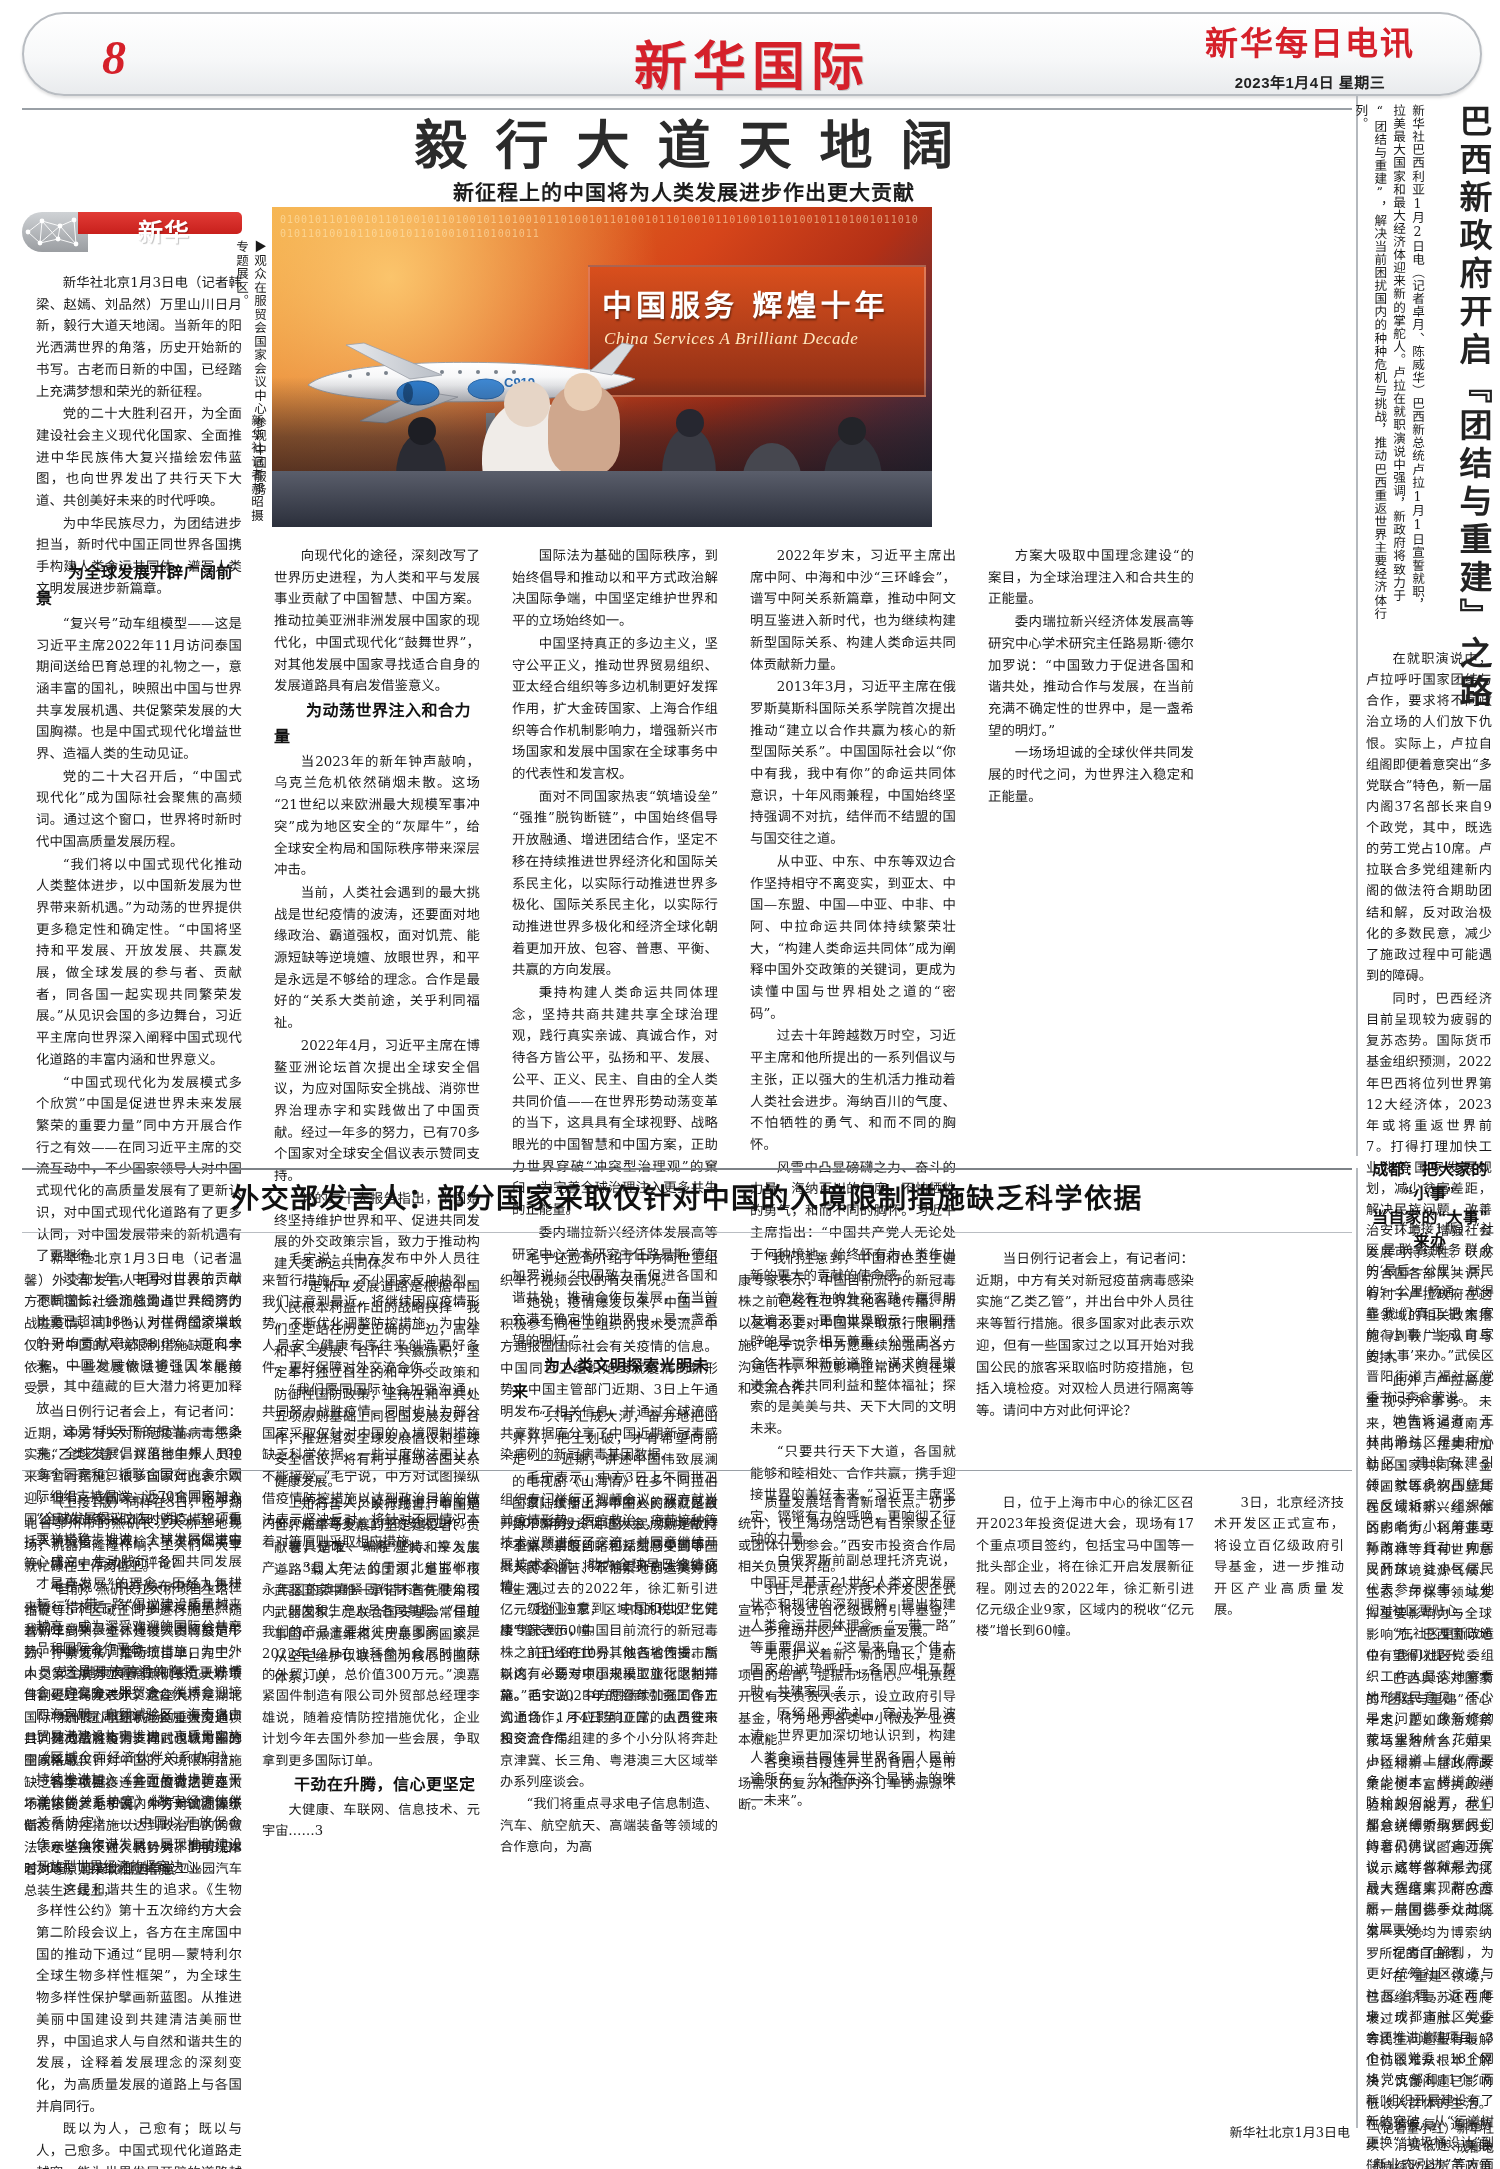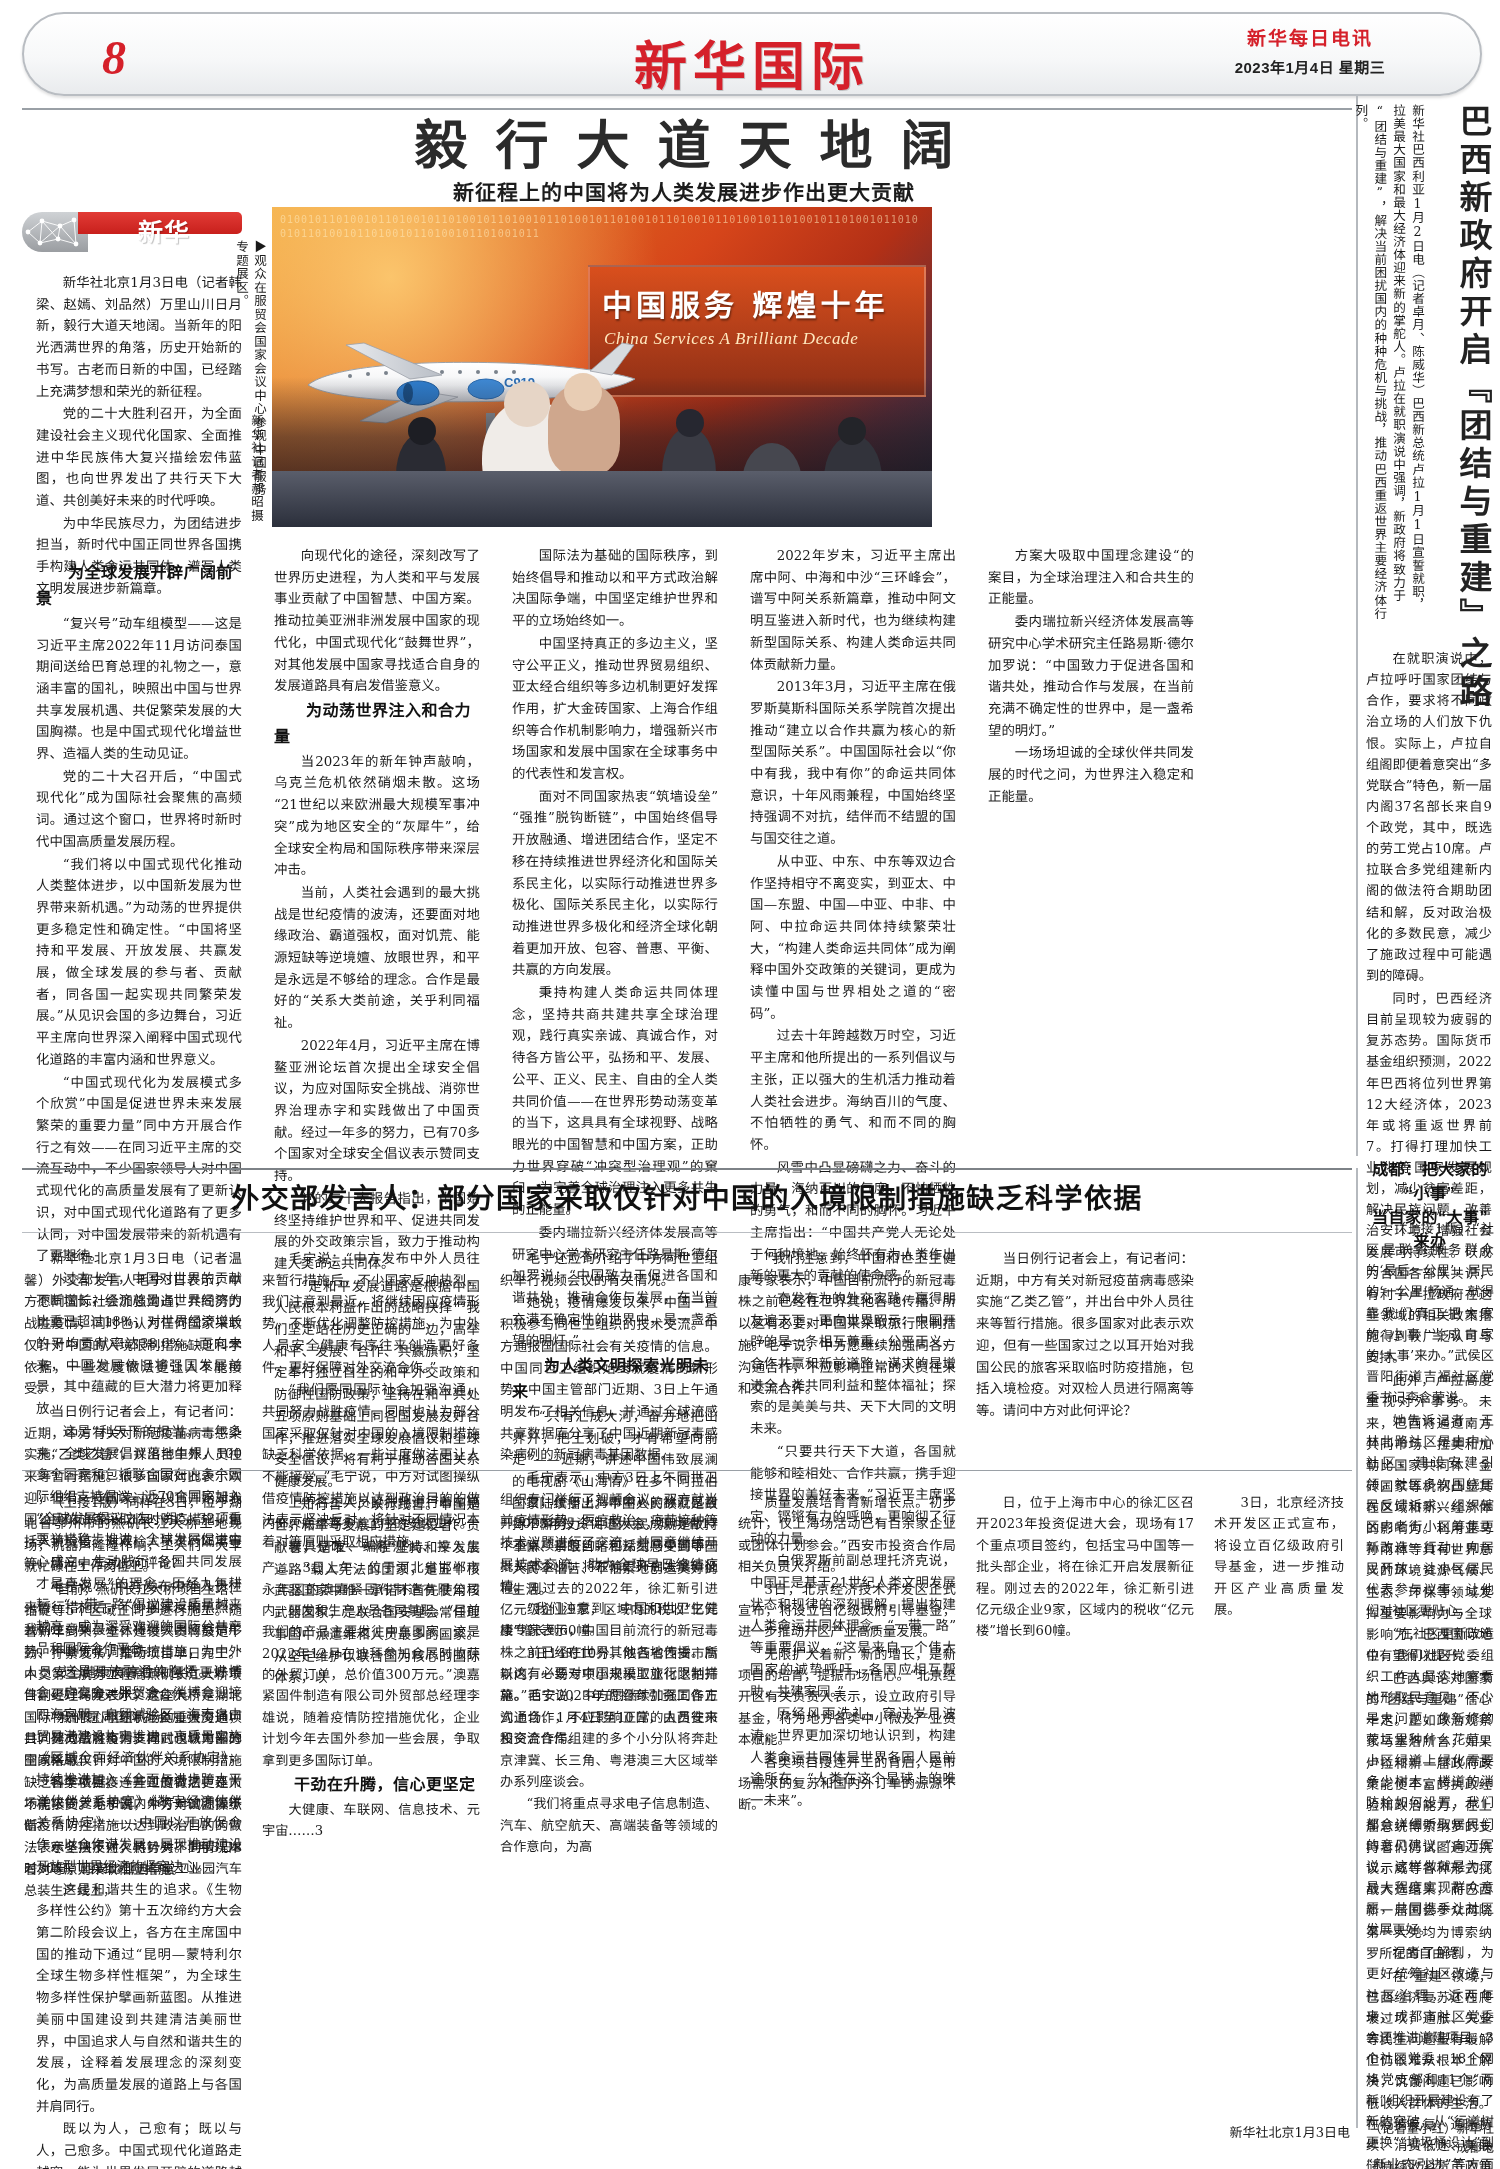--- a/index.html
+++ b/index.html
@@ -26,21 +26,21 @@
   .masthead-title{
     position:absolute;left:0;right:0;top:10px;text-align:center;
     font-family:"DejaVu Serif",serif;font-size:53px;font-weight:700;
     color:#d5202a;letter-spacing:6px;
     text-shadow:1px 1px 0 rgba(0,0,0,.18);
   }
   .masthead-brand{
     position:absolute;right:60px;top:15px;width:220px;text-align:center;
   }
   .brand-name{
-    font-family:Liberation Serif, serif;font-size:19px;font-weight:700;
+    font-family:Liberation Mono, monospace;font-size:33px;font-weight:700;
     color:#d5202a;letter-spacing:2px;line-height:1.1;
   }
   .brand-date{
     margin-top:6px;font-family:"Liberation Sans",sans-serif;
     font-size:15px;font-weight:700;color:#222;letter-spacing:.5px;
   }
 
   
   .rule-under-masthead{
     position:absolute;left:22px;top:108px;width:1330px;height:2px;background:#9aa0a6;

